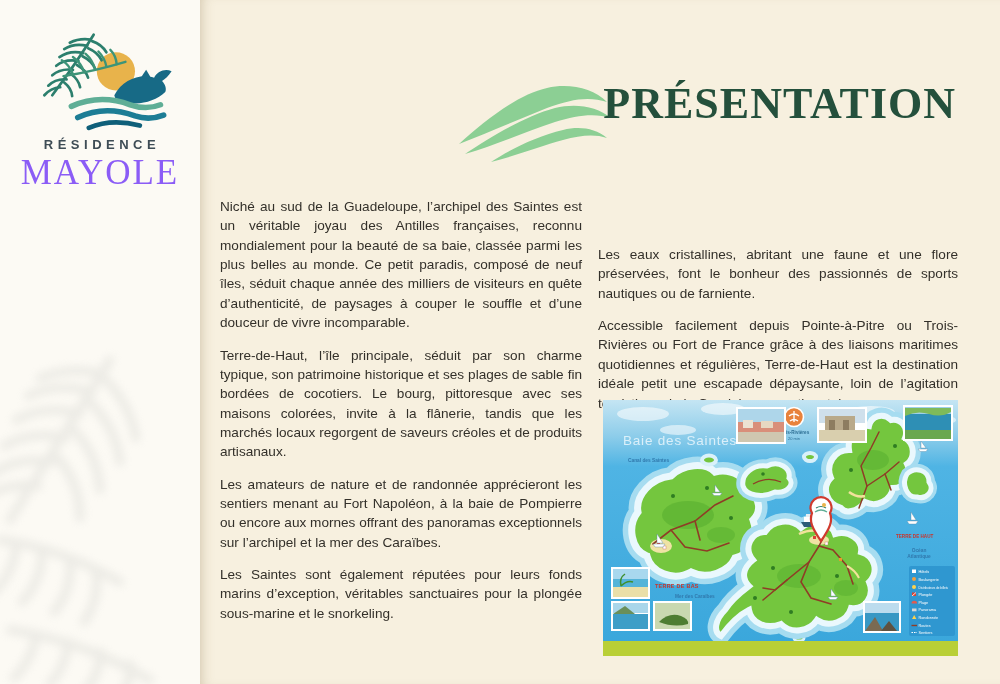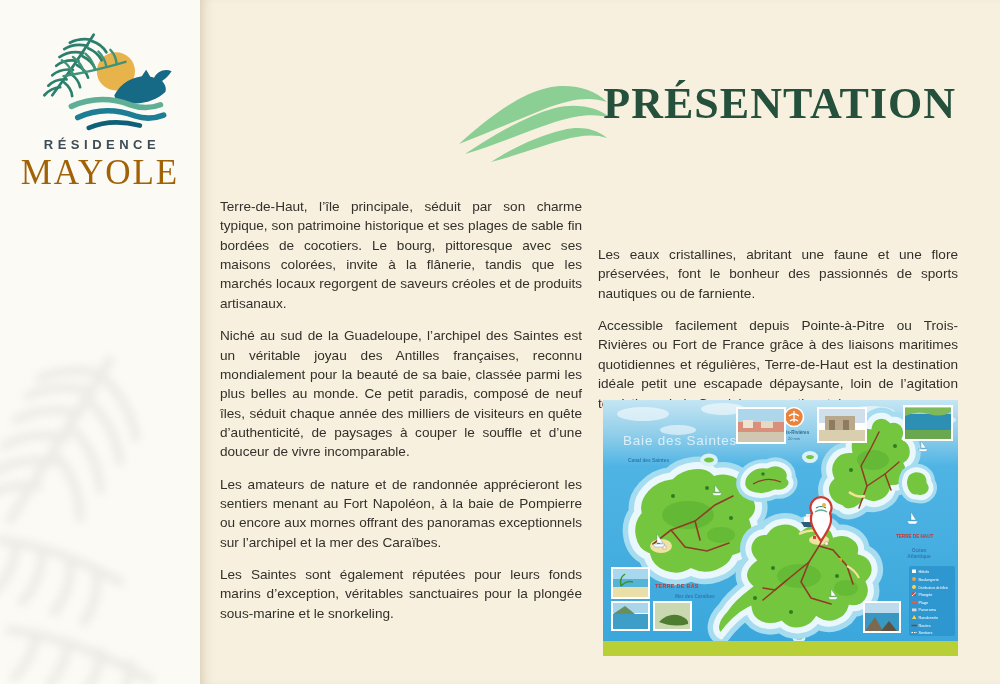--- a/index.html
+++ b/index.html
@@ -14,21 +14,21 @@
   
   .left-panel { position:absolute; left:0; top:0; width:200px; height:684px; background:#fcfaf4; }
   .logo-block { position:absolute; left:12px; top:30px; width:176px; text-align:center; }
   .logo-art { display:block; margin:0 auto; }
   .brand-residence {
     font-size:13px; font-weight:bold; letter-spacing:4.5px;
     color:#3e4c55; margin-top:2px; padding-left:4px;
   }
   .brand-name {
     font-family:"Liberation Serif", serif;
-    font-size:35px; letter-spacing:2px; color:#a16207; margin-top:1px;
+    font-size:35px; letter-spacing:2px; color:#8b5cf6; margin-top:1px;
   }
   .palm-shadow { position:absolute; left:-30px; top:330px; opacity:.55; }
 
   
   .right-panel {
     position:absolute; left:200px; top:0; width:800px; height:684px;
     background:#f7f0df;
     box-shadow: inset 10px 0 14px -10px rgba(120,95,50,.35);
   }
 
@@ -147,22 +147,22 @@
         <path d="M92,2 C64,8 30,34 4,58 C30,48 62,34 92,22 C116,13 134,10 152,16 C138,2 114,-3 92,2 Z"></path>
         <path d="M100,22 C70,30 34,52 10,68 C38,60 70,46 100,36 C122,29 140,27 156,32 C142,20 120,17 100,22 Z"></path>
         <path d="M108,44 C82,50 54,64 36,76 C60,70 86,60 108,54 C126,49 140,48 152,52 C140,42 124,40 108,44 Z"></path>
       </g>
     </svg>
     <div class="title-block">
       <h1 class="page-title">PRÉSENTATION</h1>
     </div>
 
     <section class="col col-left">
+      <p>Niché au sud de la Guadeloupe, l’archipel des Saintes est un véritable joyau des Antilles françaises, reconnu mondialement pour la beauté de sa baie, classée parmi les plus belles au monde. Ce petit paradis, composé de neuf îles, séduit chaque année des milliers de visiteurs en quête d’authenticité, de paysages à couper le souffle et d’une douceur de vivre incomparable.</p>
       <p>Terre-de-Haut, l’île principale, séduit par son charme typique, son patrimoine historique et ses plages de sable fin bordées de cocotiers. Le bourg, pittoresque avec ses maisons colorées, invite à la flânerie, tandis que les marchés locaux regorgent de saveurs créoles et de produits artisanaux.</p>
-      <p>Niché au sud de la Guadeloupe, l’archipel des Saintes est un véritable joyau des Antilles françaises, reconnu mondialement pour la beauté de sa baie, classée parmi les plus belles au monde. Ce petit paradis, composé de neuf îles, séduit chaque année des milliers de visiteurs en quête d’authenticité, de paysages à couper le souffle et d’une douceur de vivre incomparable.</p>
       <p>Les amateurs de nature et de randonnée apprécieront les sentiers menant au Fort Napoléon, à la baie de Pompierre ou encore aux mornes offrant des panoramas exceptionnels sur l’archipel et la mer des Caraïbes.</p>
       <p>Les Saintes sont également réputées pour leurs fonds marins d’exception, véritables sanctuaires pour la plongée sous-marine et le snorkeling.</p>
     </section>
 
     <section class="col col-right">
       <p>Les eaux cristallines, abritant une faune et une flore préservées, font le bonheur des passionnés de sports nautiques ou de farniente.</p>
       <p>Accessible facilement depuis Pointe-à-Pitre ou Trois-Rivières ou Fort de France grâce à des liaisons maritimes quotidiennes et régulières, Terre-de-Haut est la destination idéale petit une escapade dépaysante, loin de l’agitation touristique de la Guadeloupe continentale.</p>
     </section>
 
     <div class="map-wrap">

